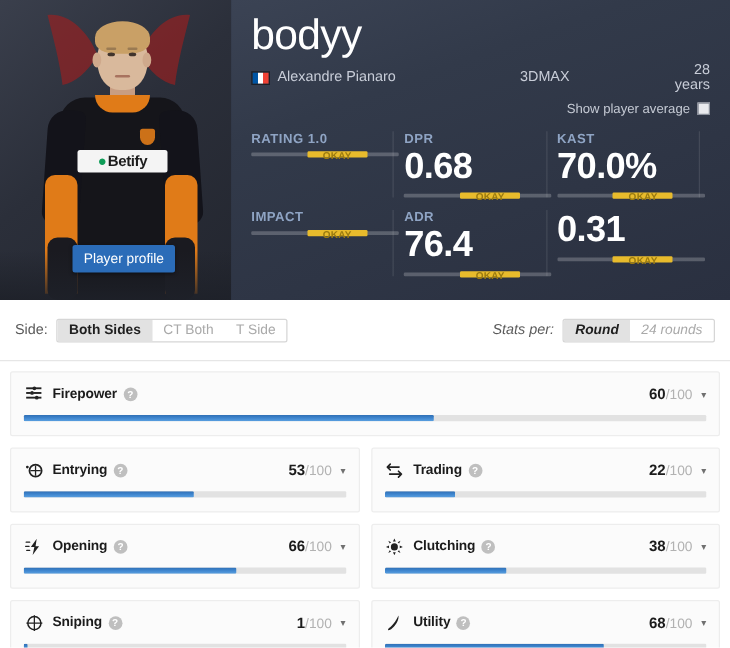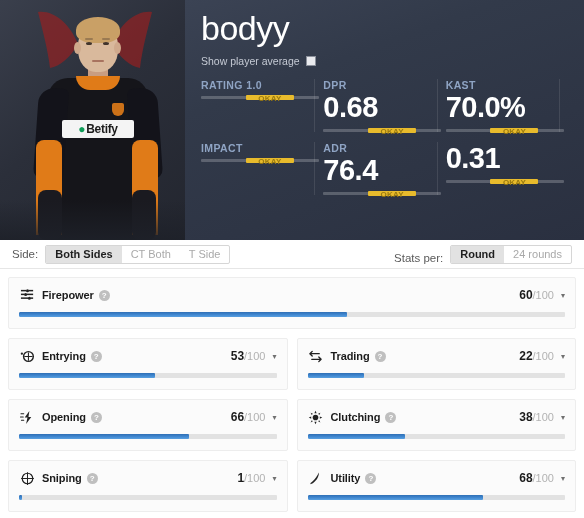--- a/index.html
+++ b/index.html
@@ -115,21 +115,21 @@
   .meta-name{ display:flex; align-items:center; gap:6px; flex:0 0 215px; }
   .flag {
     width:15px; height:11px; display:inline-block; border:1px solid #1c2028;
     background: linear-gradient(to right,#0055a4 0 33.3%, #ffffff 33.3% 66.6%, #ef4135 66.6% 100%);
     flex:0 0 auto;
   }
   .meta-team{ flex:0 0 120px; color:#c8cdd8; }
   .meta-age{ flex:1 1 auto; text-align:right; color:#c8cdd8; }
 
   .avg-row{
-    display:flex; align-items:center; 
+    display:flex; align-items:center; justify-content:flex-end;
     gap:6px; margin-top:7px; font-size:10.5px; color:#c5cad4;
   }
   .avg-box{
     width:10px;height:10px;background:#e9eaee;border:1px solid #8b909b;
     display:inline-block; cursor:pointer;
   }
 
   .statgrid{
     display:grid; grid-template-columns:repeat(3,1fr);
     margin-top:6px;
@@ -155,35 +155,35 @@
     background:#e8bb2c; border-radius:1px;
   }
   .stat-bar .mark-txt{
     position:absolute; top:0px; width:48px; text-align:center;
     font-size:8px; font-weight:bold; color:#9a7a10; line-height:6px;
     letter-spacing:.2px;
   }
 
   
   .filterbar{
-    height:29px; display:flex; align-items:center;
+    height:49px; display:flex; align-items:center;
     padding:0 12px; border-bottom:1px solid #e6e6e6;
     background:#fff; font-size:11.5px; color:#3a3a3a;
   }
   .fb-label{ color:#5a5a5a; margin-right:7px; }
   .seg{
     display:inline-flex; border:1px solid #d6d6d6; border-radius:2px;
     overflow:hidden; height:19px; background:#fff;
   }
   .seg > div{
     padding:0 9px; line-height:17px; font-size:11px; color:#a9a9a9;
     cursor:pointer; white-space:nowrap;
   }
   .seg > div.on{ background:#e2e2e2; color:#1f1f1f; font-weight:bold; }
-  .fb-right{ margin-left:auto; display:flex; align-items:flex-end; }
+  .fb-right{ margin-left:auto; display:flex; align-items:center;font-style:italic; }
 
   
   .skills{ padding:8px 8px 0 8px; }
   .srow{ display:flex; gap:9px; margin-bottom:9px; }
   .card{
     background:#fbfbfb; border:1px solid #ededed; border-radius:2px;
     padding:9px 10px 11px 10px; flex:1 1 0; min-width:0;
   }
   .card.full{ flex:1 1 100%; }
   .card-top{ display:flex; align-items:center; }
@@ -249,25 +249,34 @@
         <div class="p-ear-l"></div>
           <div class="p-ear-r"></div>
         <div class="p-brow-l"></div>
           <div class="p-brow-r"></div>
         <div class="p-eye-l"></div>
           <div class="p-eye-r"></div>
         <div class="p-mouth"></div>
       </div>
       <div class="p-vfade"></div>
 
+      <div class="profile-btn">Player profile</div>
     </div>
 
     <div class="info-col">
       <div class="pname">bodyy</div>
 
+      <div class="meta-row">
+        <span class="meta-name">
+          <span class="flag"></span>
+          <span>Alexandre Pianaro</span>
+        </span>
+        <span class="meta-team">3DMAX</span>
+        <span class="meta-age">28 years</span>
+      </div>
 
       <div class="avg-row">
         <span>Show player average</span>
         <span class="avg-box"></span>
       </div>
 
       <div class="statgrid">
 
         <div class="statcell">
           <div class="stat-label">RATING 1.0</div>

